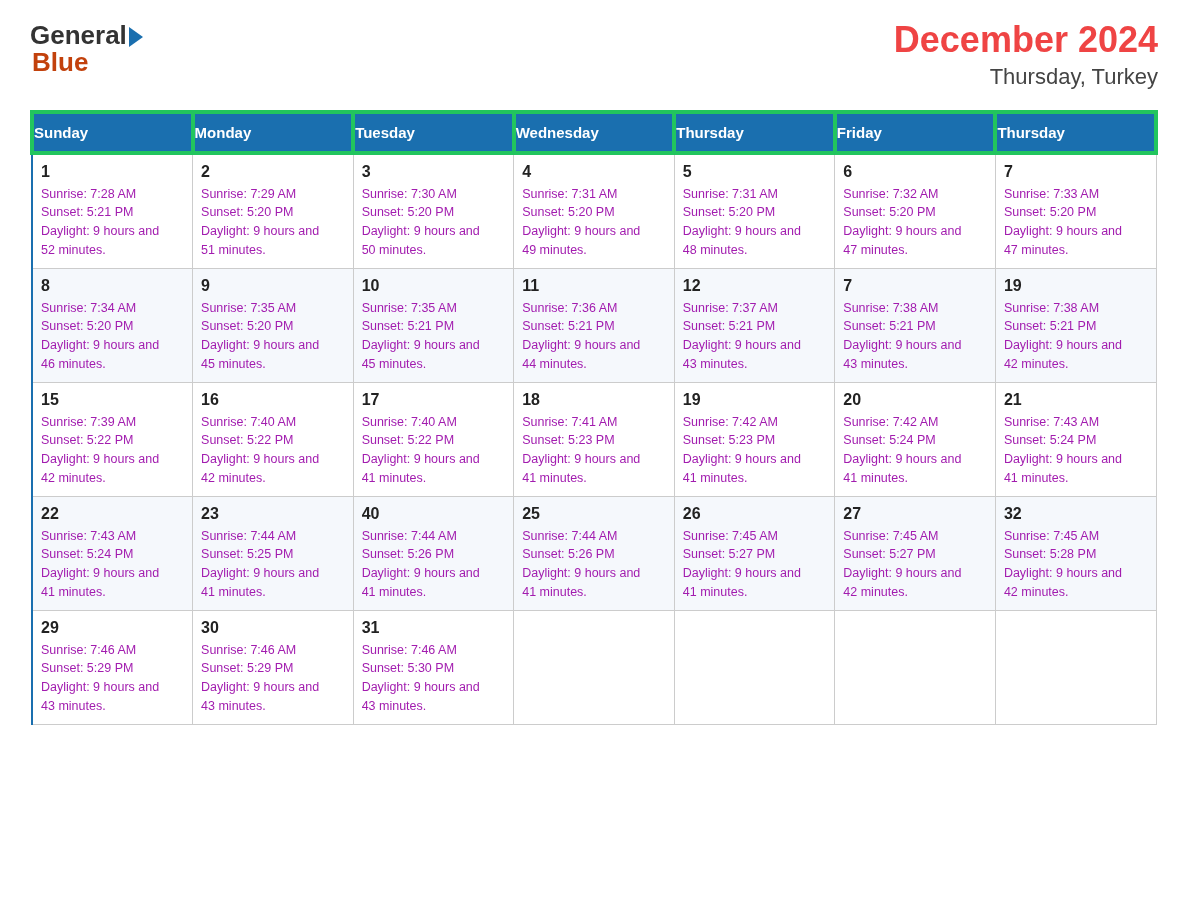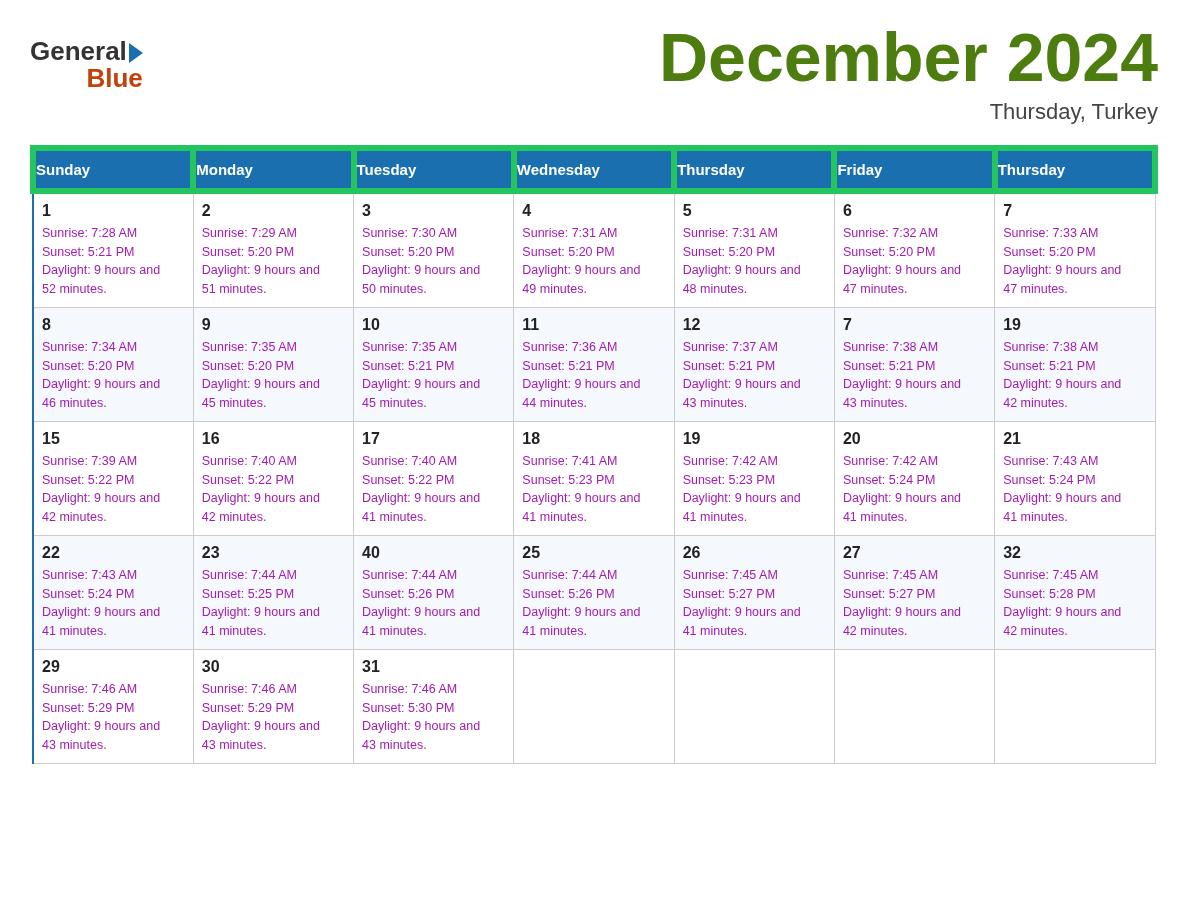--- a/index.html
+++ b/index.html
@@ -12,22 +12,21 @@
     }
     .header {
       display: flex;
       justify-content: space-between;
       align-items: flex-start;
       margin-bottom: 20px;
     }
     .logo {
       display: flex;
       flex-direction: column;
-      align-items: flex-end;
-      margin-top: 16px;
+      align-items: flex-start;
     }
     .logo-text {
       display: flex;
       align-items: center;
     }
     .logo-general {
       font-size: 26px;
       font-weight: bold;
       color: #333;
     }
@@ -44,43 +43,43 @@
       font-size: 26px;
       font-weight: bold;
       color: #c2410c;
       margin-top: -4px;
       margin-left: 2px;
     }
     .title-section {
       text-align: right;
     }
     .month-title {
-      font-size: 68px;
-      font-weight: bold;
-      color: #4d7c0f;
+      font-size: 36px;
+      font-weight: bold;
+      color: #ef4444;
       line-height: 1.1;
     }
     .subtitle {
       font-size: 22px;
       color: #444;
       margin-top: 4px;
     }
     table {
       width: 100%;
       border-collapse: collapse;
       table-layout: fixed;
     }
     thead tr th {
       background-color: #1a6faf;
       color: #fff;
       font-size: 15px;
       font-weight: bold;
       padding: 10px 0;
       text-align: left;
-      border: 6px solid #22c55e;
+      border: 4px solid #22c55e;
     }
     tbody tr td {
       vertical-align: top;
       padding: 8px 8px;
       border: 1px solid #ccc;
       font-size: 13px;
       color: #333;
       min-height: 90px;
       height: 110px;
     }

